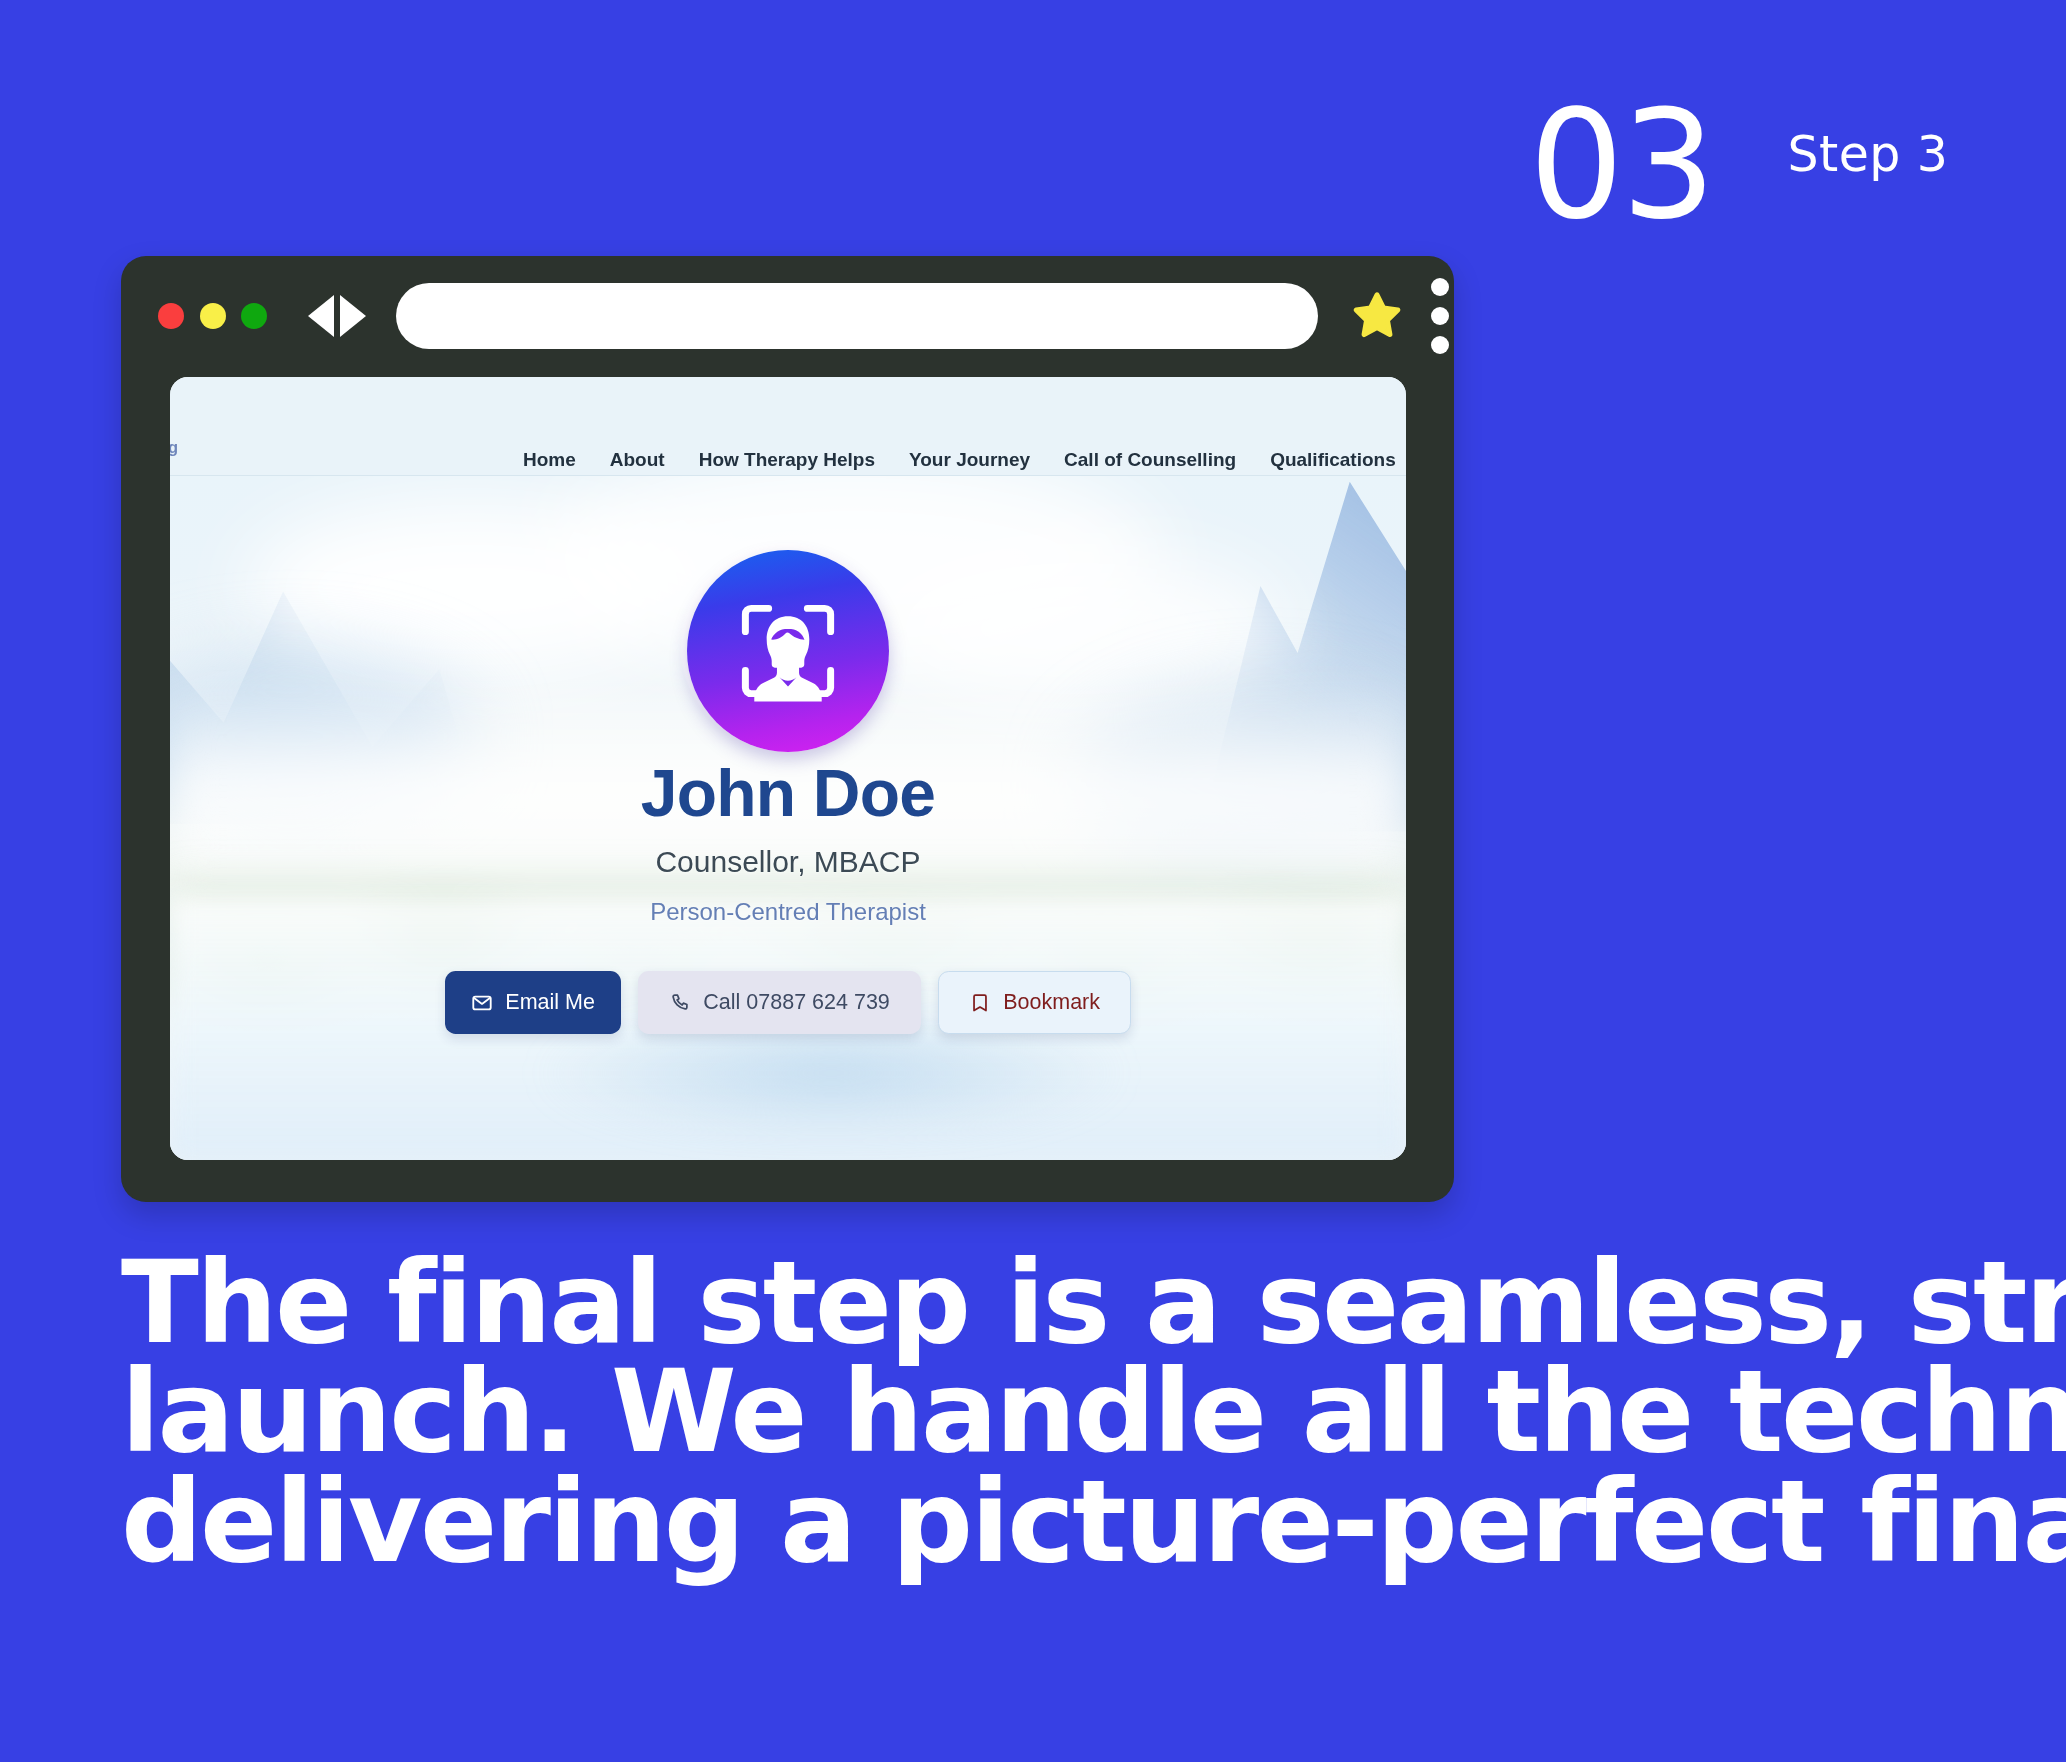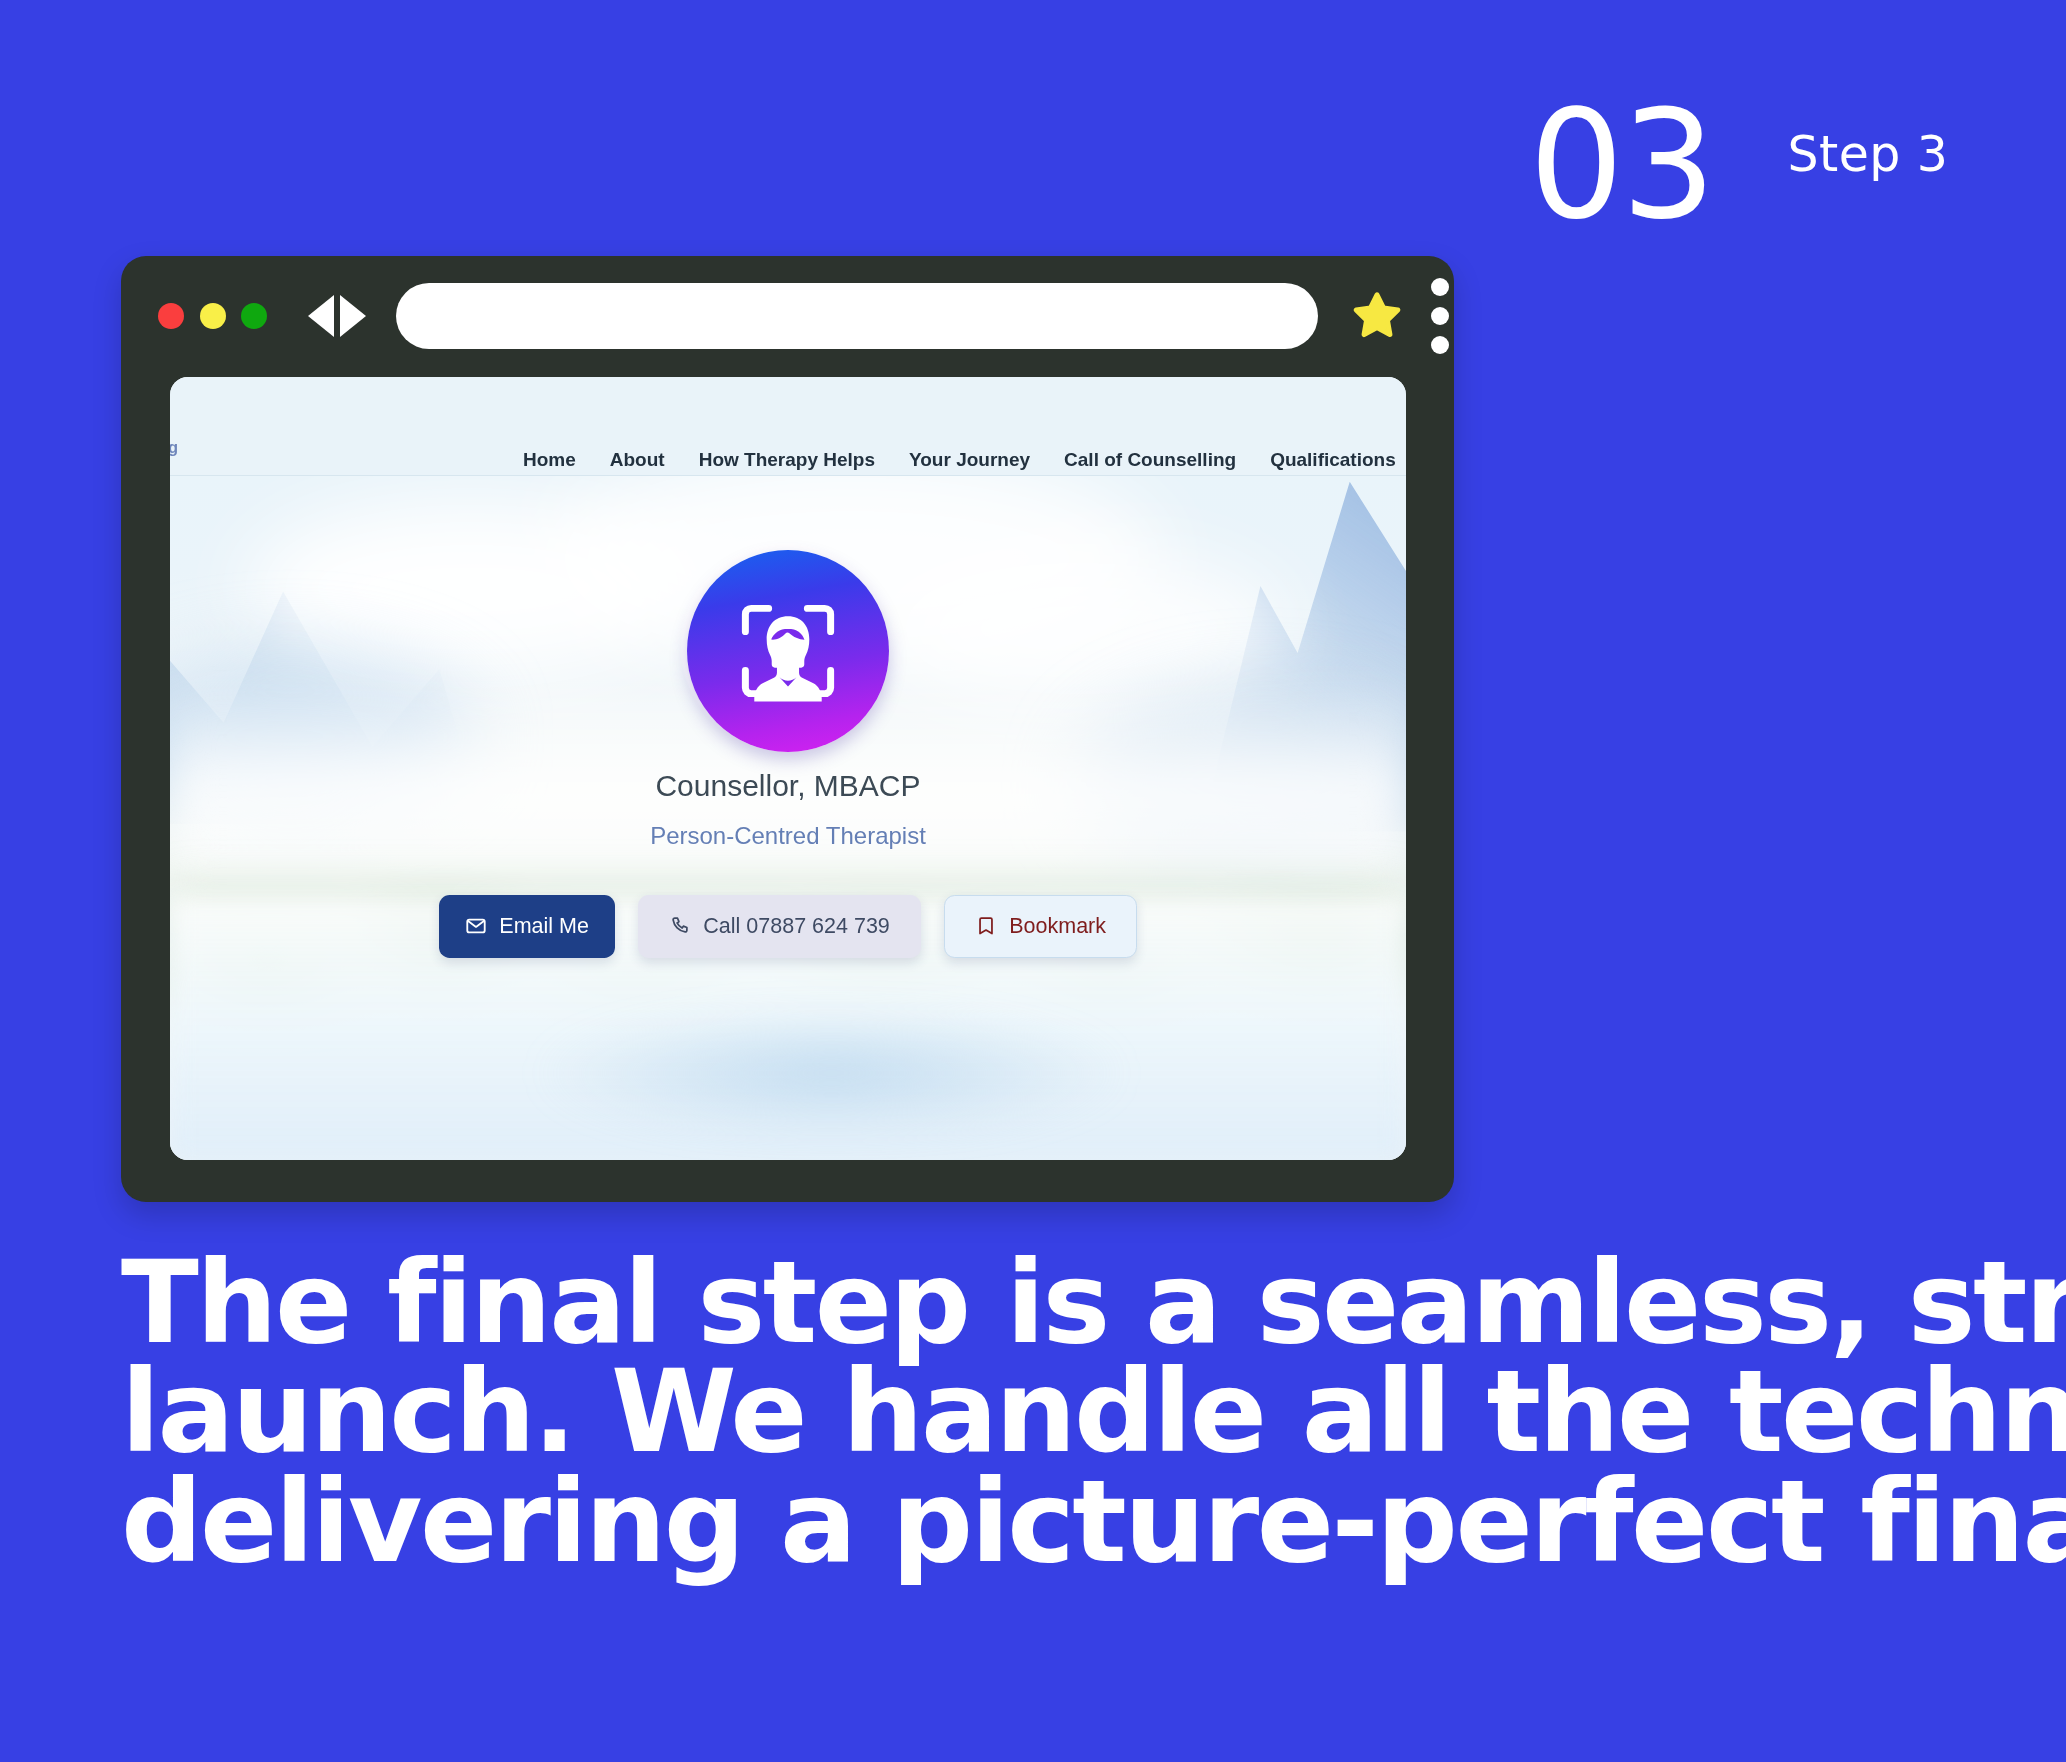--- a/index.html
+++ b/index.html
@@ -152,21 +152,21 @@
   }
   #hero-role{
     font-size:30px;font-weight:400;color:#3C4A55;margin-top:16.5px;
     text-shadow:0 1.2px 3.3px rgba(255,255,255,.7);
   }
   #hero-tagline{
     font-size:24px;font-weight:400;color:#647FB5;margin-top:19px;
     text-shadow:0 1.2px 3.3px rgba(255,255,255,.7);
   }
 
-  #cta-row{display:flex;align-items:center;gap:23px;margin-top:45px;}
+  #cta-row{display:flex;align-items:center;gap:17px;margin-top:45px;}
   .cta{
     display:flex;align-items:center;gap:12.4px;
     height:63px;padding:0 26px;border-radius:10.7px;
     font-size:21.5px;font-weight:500;white-space:nowrap;
     box-shadow:0 4.1px 10.7px rgba(40,60,110,.14);
   }
   #cta-email{background:#1E3F87;color:#FFFFFF;}
   #cta-call{background:#E4E4F0;color:#3E4A63;padding:0 31px;}
   #cta-bookmark{background:#EAF3FB;color:#7f1d1d;border:1.2px solid #C7DCEE;padding:0 30px;}
   .cta svg{width:22px;height:22px;flex:0 0 auto;display:block;}
@@ -263,20 +263,21 @@
                 <path d="M32 14c-7 0-11 5-11 12 0 3 .6 5.7 1.7 7.9.5 1 .9 2.2.9 3.3V39c0 .9.7 1.6 1.6 1.6h1.1v2.6c0 1.1-.6 2.1-1.6 2.6l-5.8 2.9C16.4 50 14.6 53 14.6 56.2V58h34.8v-1.8c0-3.2-1.8-6.2-4.3-7.5l-5.8-2.9c-1-.5-1.6-1.5-1.6-2.6v-2.6h1.1c.9 0 1.6-.7 1.6-1.6v-1.8c0-1.1.4-2.3.9-3.3C42.4 31.7 43 29 43 26c0-7-4-12-11-12z"></path>
               </g>
               <g fill="#7A2BEC">
                 <path d="M32 20.5c-4.4 0-7.4 2.4-8.7 5.6 2.6.3 5.6-.9 7.4-3.1.5-.6 1.4-.7 2-.1 2 1.9 5 3.3 7.8 3.3-1.1-3.3-4-5.7-8.5-5.7z"></path>
                 <path d="M27.6 45.6l4.4 4.7 4.4-4.7c-1.2 1.1-2.8 1.8-4.4 1.8s-3.2-.7-4.4-1.8z"></path>
               </g>
             </svg>
           </div>
         </div>
 
+        <div id="hero-name">John Doe</div>
         <div id="hero-role">Counsellor, MBACP</div>
         <div id="hero-tagline">Person-Centred Therapist</div>
 
         <div id="cta-row">
 
           <div class="cta" id="cta-email">
             <svg viewBox="0 0 24 24">
               <rect x="2.5" y="5" width="19" height="14" rx="2.2" fill="none" stroke="currentColor" stroke-width="2"></rect>
               <path d="M3.4 6.6L12 13l8.6-6.4" fill="none" stroke="currentColor" stroke-width="2" stroke-linecap="round" stroke-linejoin="round"></path>
             </svg>

